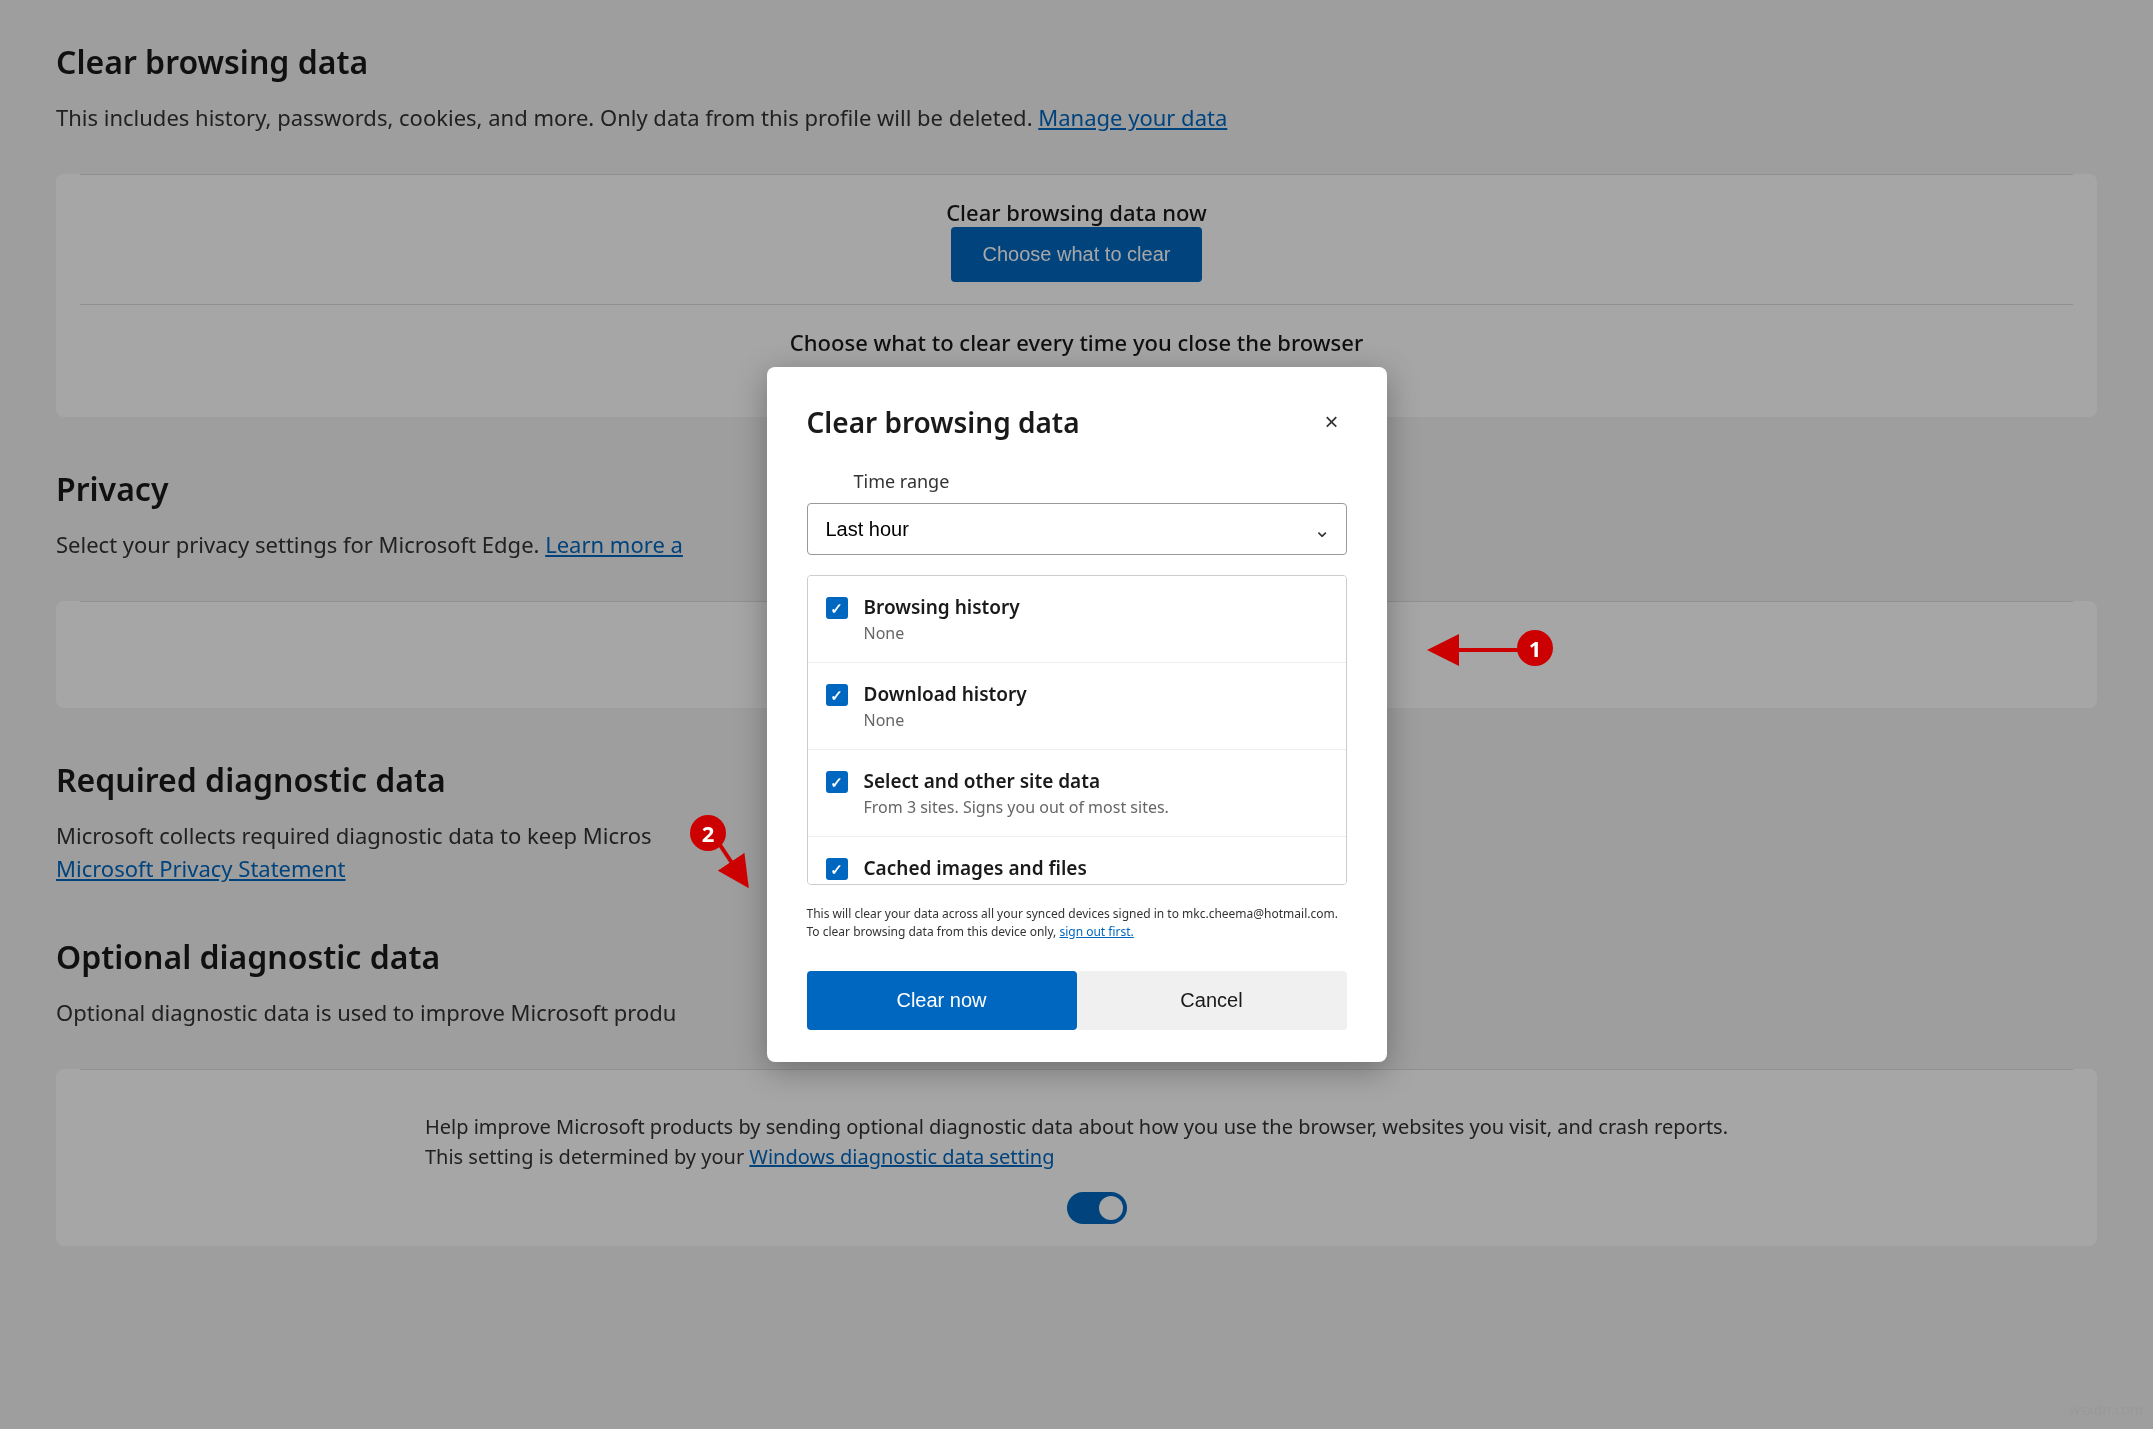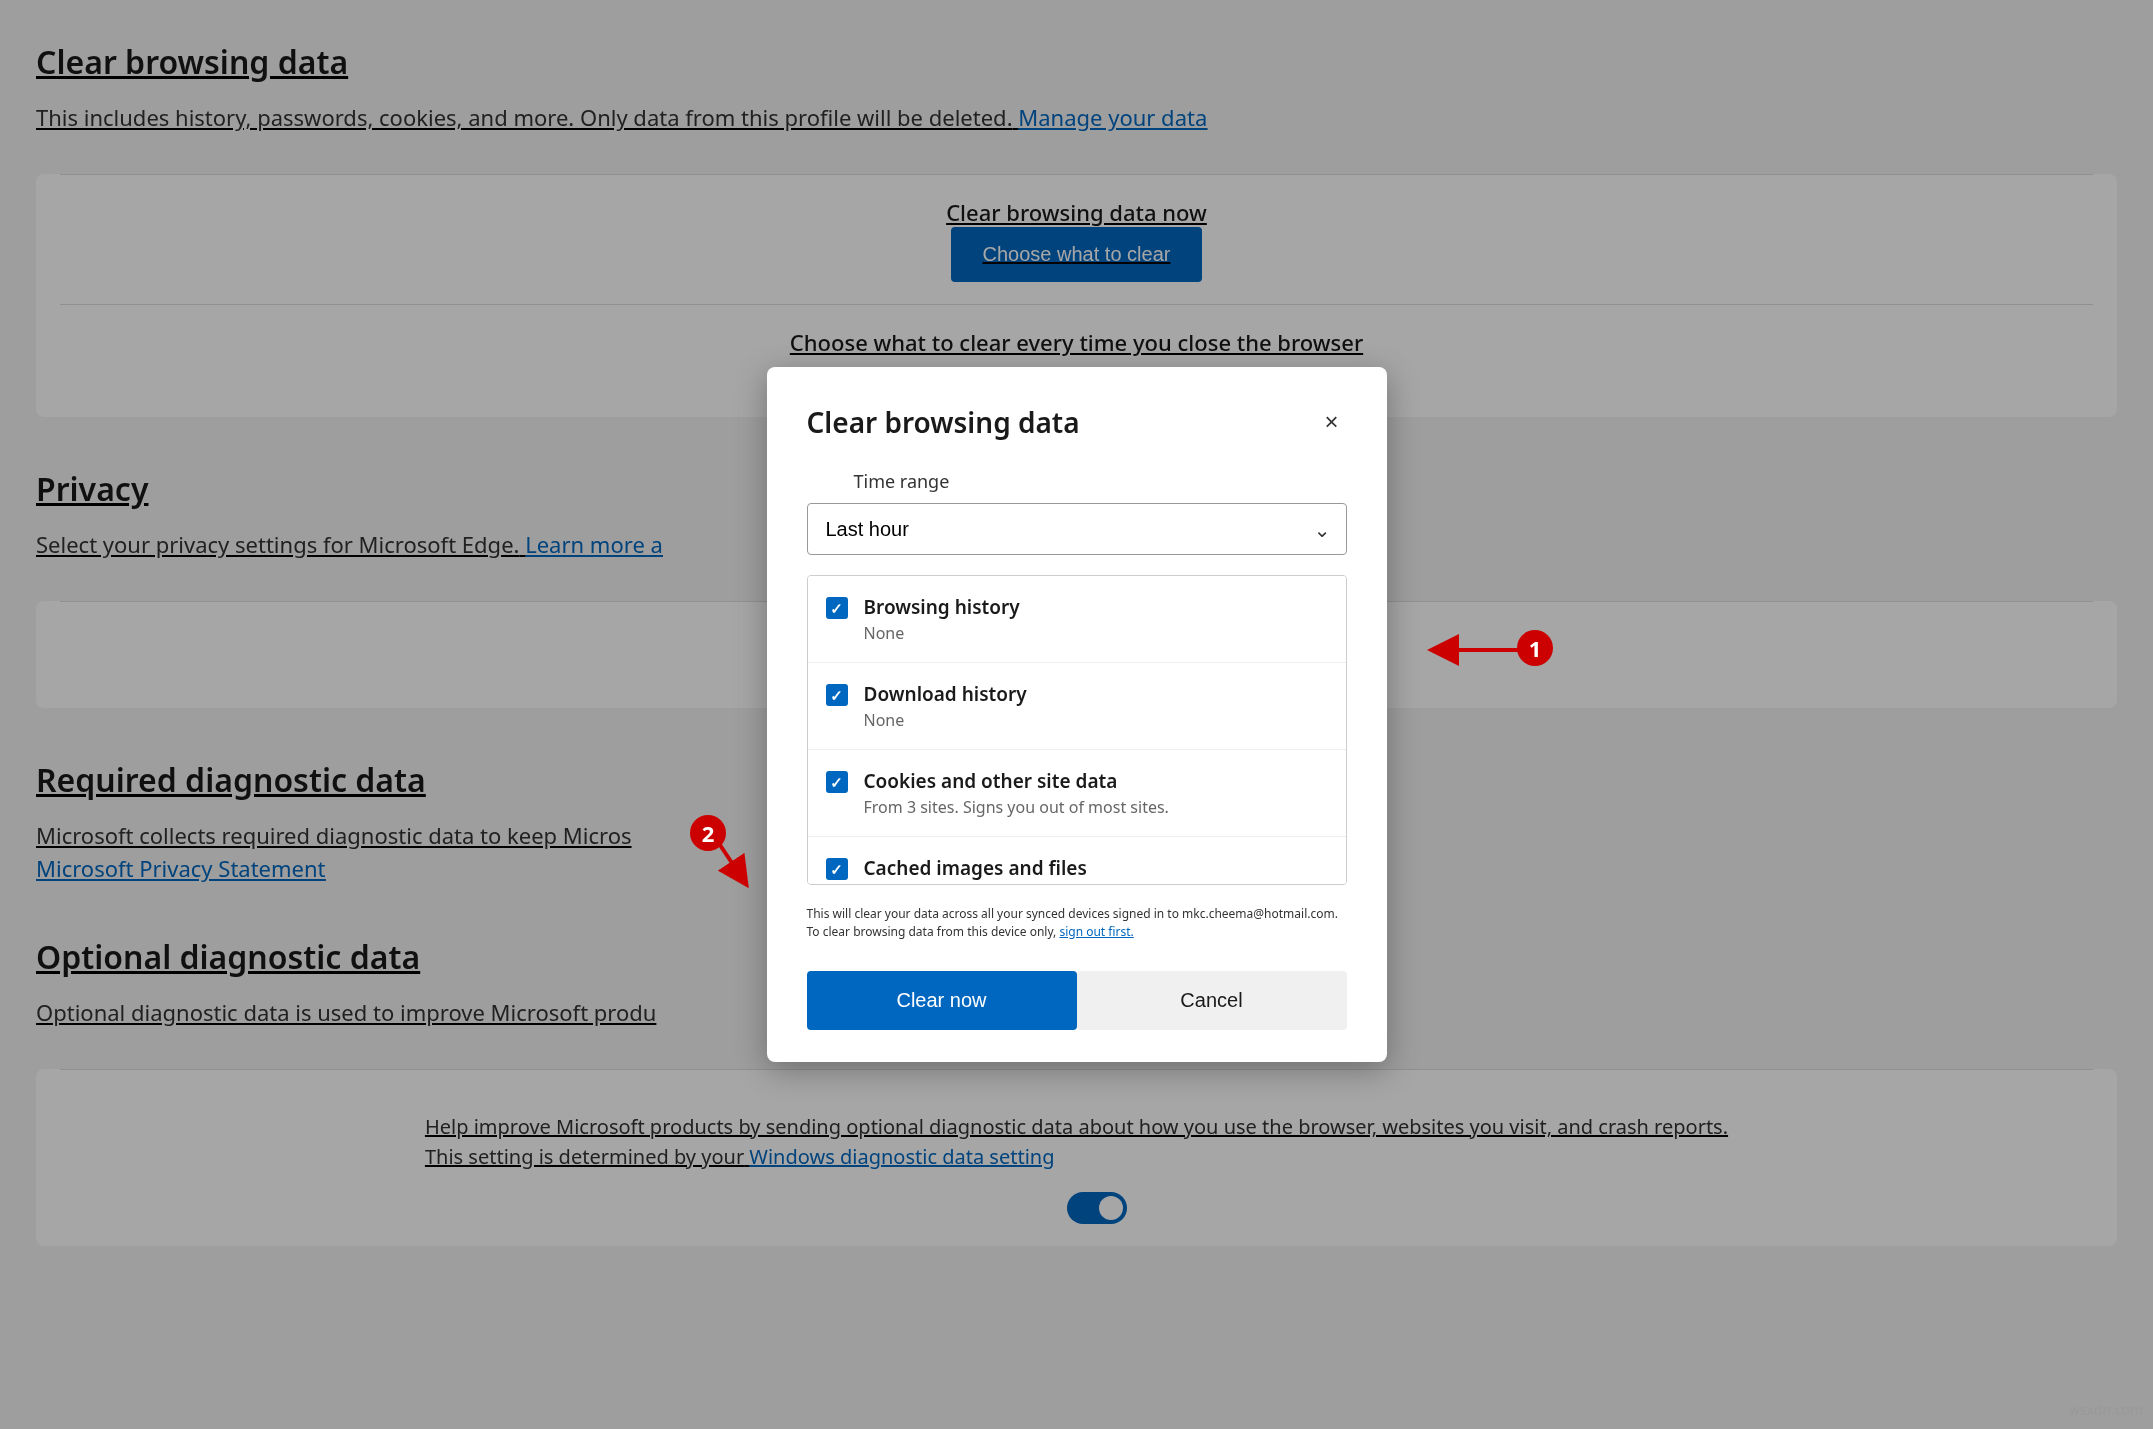--- a/index.html
+++ b/index.html
@@ -10,23 +10,22 @@
       height: 1429px;
       overflow: hidden;
       position: relative;
     }
 
     
     .settings-page {
       width: 100%;
       height: 100%;
       background: #f3f3f3;
-      padding: 40px 36px;
+      padding: 40px 56px;
       position: relative;
-      text-decoration: underline;
     }
 
     .section-title {
       font-size: 32px;
       font-weight: 600;
       color: #1a1a1a;
       margin-bottom: 18px;
     }
 
     .section-desc {
@@ -440,21 +439,21 @@
         <div class="cb-text">
           <div class="cb-title">Download history</div>
           <div class="cb-desc">None</div>
         </div>
       </div>
           <div class="checkbox-item">
         <div class="cb-box">
           <span class="checkmark">✓</span>
         </div>
         <div class="cb-text">
-          <div class="cb-title">Cookies and other site data</div>
+          <div class="cb-title">Select and other site data</div>
           <div class="cb-desc">From 3 sites. Signs you out of most sites.</div>
         </div>
       </div>
           <div class="checkbox-item">
         <div class="cb-box">
           <span class="checkmark">✓</span>
         </div>
         <div class="cb-text">
           <div class="cb-title">Cached images and files</div>
           <div class="cb-desc">Frees up less than 4.4 MB. Some sites may load more slowly on your next visit.</div>

